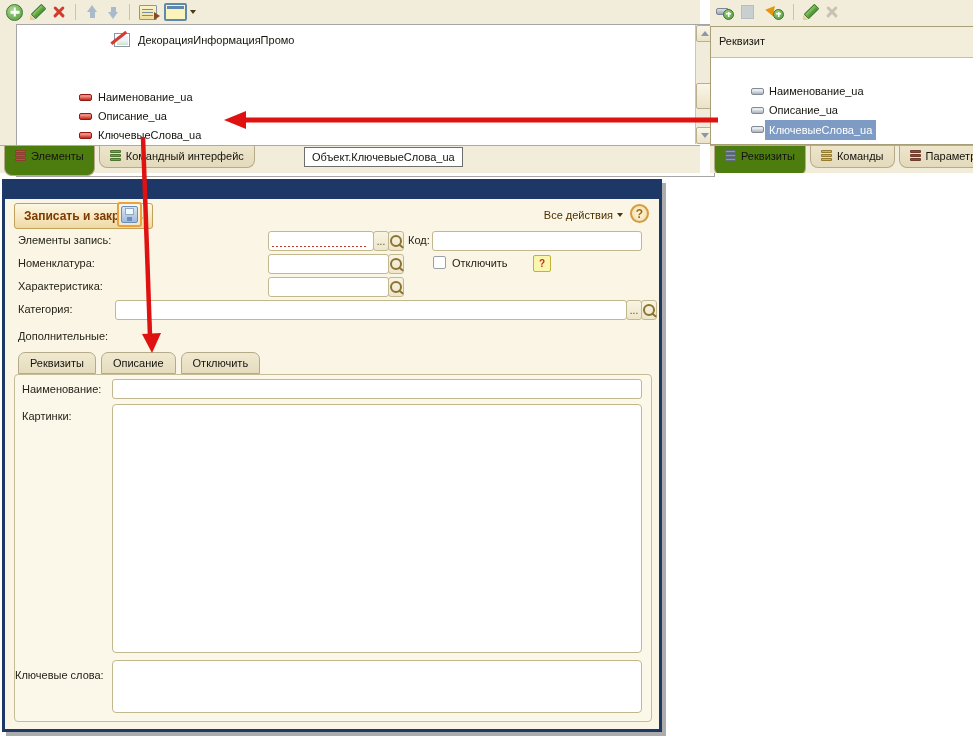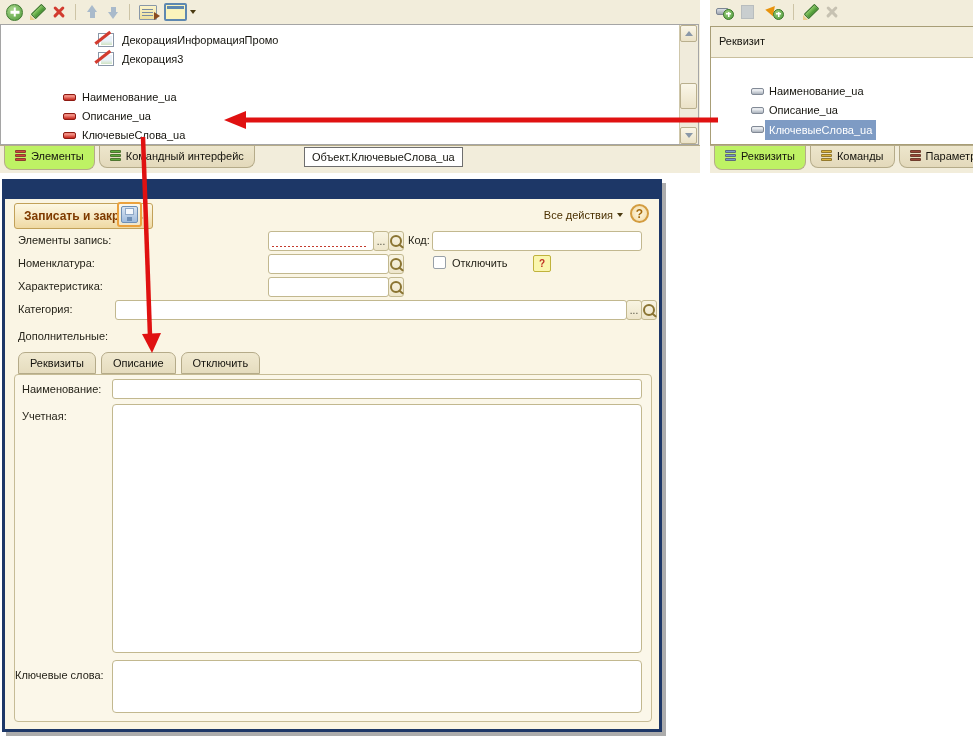--- a/index.html
+++ b/index.html
@@ -80,21 +80,21 @@
   .lens{width:8px;height:8px;border:2px solid #8A7432;border-radius:50%;display:inline-block;position:relative}
   .lens::after{content:'';position:absolute;width:6px;height:2px;border-radius:1px;background:#8A7432;right:-4px;bottom:-2px;transform:rotate(40deg)}
   .help-circle{width:19px;height:19px;border-radius:50%;background:radial-gradient(#FDF6DF,#F2DBA6);border:2px solid #D39C3F;
      color:#A4690B;font-weight:bold;font-size:12px;display:flex;align-items:center;justify-content:center;box-sizing:border-box}
   .hint{width:16px;height:15px;background:#FAF6AE;border:1px solid #C0B23C;border-radius:2px;color:#C03226;font-weight:bold;
      font-size:10px;display:flex;align-items:center;justify-content:center}
   
   .tabstrip{position:absolute;border-top:1px solid #B5AB89;background:#F2EDDB;display:flex;align-items:flex-start;padding-left:4px}
   .btab{display:inline-flex;align-items:center;margin:0 4px 0 0;padding:4px 10px 5px;white-space:nowrap;
      background:linear-gradient(#EDE6CC,#E3D9BB);border:1px solid #B5AB89;border-top:none;border-radius:0 0 8px 8px}
-  .btab.active{background:#bef264;padding-bottom:7px}
+  .btab.active{background:#4d7c0f;padding-bottom:13px}
   .ttab{display:inline-block;margin-right:5px;padding:4px 11px;white-space:nowrap;
      background:linear-gradient(#F0E9D0,#E5DCBE);border:1px solid #B5AB89;border-bottom:1px solid #B5AB89;border-radius:7px 7px 0 0}
   .ttab.active{background:#FBF7E9;position:relative;z-index:3;padding:6px 13px 8px;border-bottom:none;transform:translateY(-3px)}
   
   .window{position:absolute;left:2px;top:179px;width:660px;height:553px;box-sizing:border-box;border:3px solid #1D3767;
      background:#FAF5E4;box-shadow:4px 4px 0 #ACACAC}
   .titlebar{position:absolute;left:0;top:0;right:0;height:17px;background:#1D3767}
   .btn-main{position:absolute;display:flex;align-items:center;padding:0 9px;height:24px;border:1px solid #C2A159;border-radius:3px;
      background:linear-gradient(#FDF8E4,#EFD9A3);color:#7E3A00;font-weight:bold;font-size:12px}
   .flpwrap{position:absolute;width:25px;height:25px;border:2px solid #EBA23D;border-radius:3px;box-sizing:border-box;
@@ -133,28 +133,24 @@
     <span class="ic ic-up"></span>
     <span class="ic ic-down"></span>
     <span class="tb-sep"></span>
     <span class="ic ic-formcheck"></span>
     <span style="display:inline-flex;align-items:center;gap:3px">
       <span class="ic ic-monitor"></span>
       <span class="caret"></span>
     </span>
   </div>
 
-  <div class="abs treebox" style="left:0;top:24px;width:699px;height:121px;box-sizing:border-box">
+  <div class="abs treebox" style="left:16px;top:24px;width:699px;height:153px;box-sizing:border-box">
     <div class="trow" style="top:6px;left:0;width:660px">
       <span class="ic ic-decor abs" style="left:97px;top:2px"></span>
       <span class="tlabel" style="left:121px">ДекорацияИнформацияПромо</span>
-    </div>
-    <div class="trow" style="top:25px;left:0;width:660px">
-      <span class="ic ic-decor abs" style="left:97px;top:2px"></span>
-      <span class="tlabel" style="left:121px">Декорация3</span>
     </div>
     <div class="trow" style="top:63px;left:0;width:660px">
       <span class="dash dash-red abs" style="left:62px;top:6px"></span>
       <span class="tlabel" style="left:81px">Наименование_ua</span>
     </div>
     <div class="trow" style="top:82px;left:0;width:660px">
       <span class="dash dash-red abs" style="left:62px;top:6px"></span>
       <span class="tlabel" style="left:81px">Описание_ua</span>
     </div>
     <div class="trow" style="top:101px;left:0;width:660px">
@@ -298,21 +294,21 @@
     <div class="ttab"><span>Реквизиты</span></div>
     <div class="ttab"><span>Описание</span></div>
     <div class="ttab"><span>Отключить</span></div>
   </div>
 
   <div class="gbox" style="left:9px;top:192px;width:636px;height:346px"></div>
 
   <div class="flabel" style="left:17px;top:201px">Наименование:</div>
   <input class="inp" style="left: 107px; top: 197px; width: 530px;">
 
-  <div class="flabel" style="left:17px;top:228px">Учетная:</div>
+  <div class="flabel" style="left:17px;top:228px">Картинки:</div>
   <textarea class="txt" style="left: 107px; top: 222px; width: 530px; height: 249px;"></textarea>
 
   <div class="flabel" style="left:10px;top:487px">Ключевые слова:</div>
   <textarea class="txt" style="left: 107px; top: 478px; width: 530px; height: 53px;"></textarea>
 </div>
 
 <svg class="arrows" width="973" height="743" viewBox="0 0 973 743">
   <line x1="718" y1="120" x2="242" y2="120" stroke="#E01111" stroke-width="5"></line>
   <polygon points="224,120 246,111 246,129" fill="#E01111"></polygon>
   <line x1="143" y1="137" x2="150" y2="336" stroke="#E01111" stroke-width="4.5"></line>

